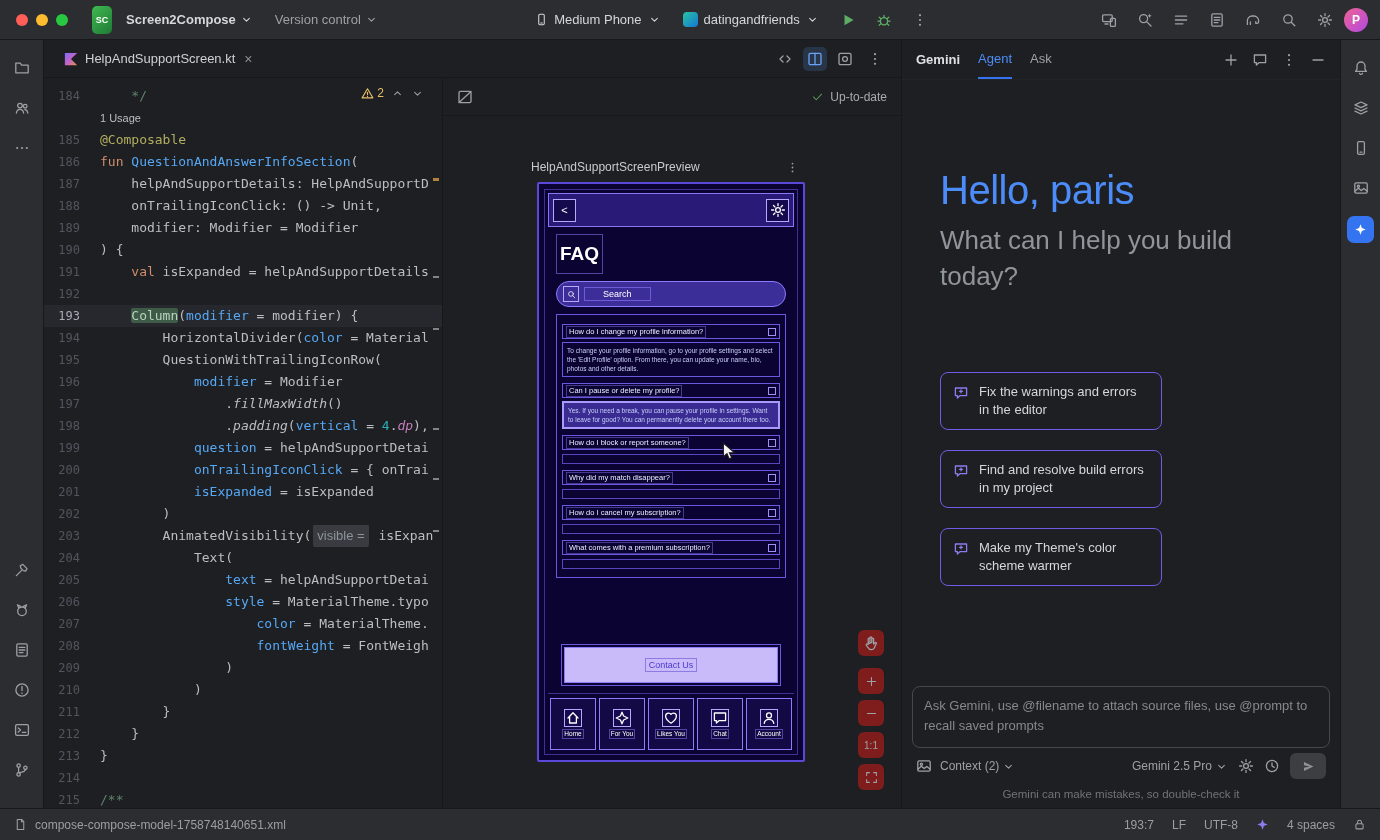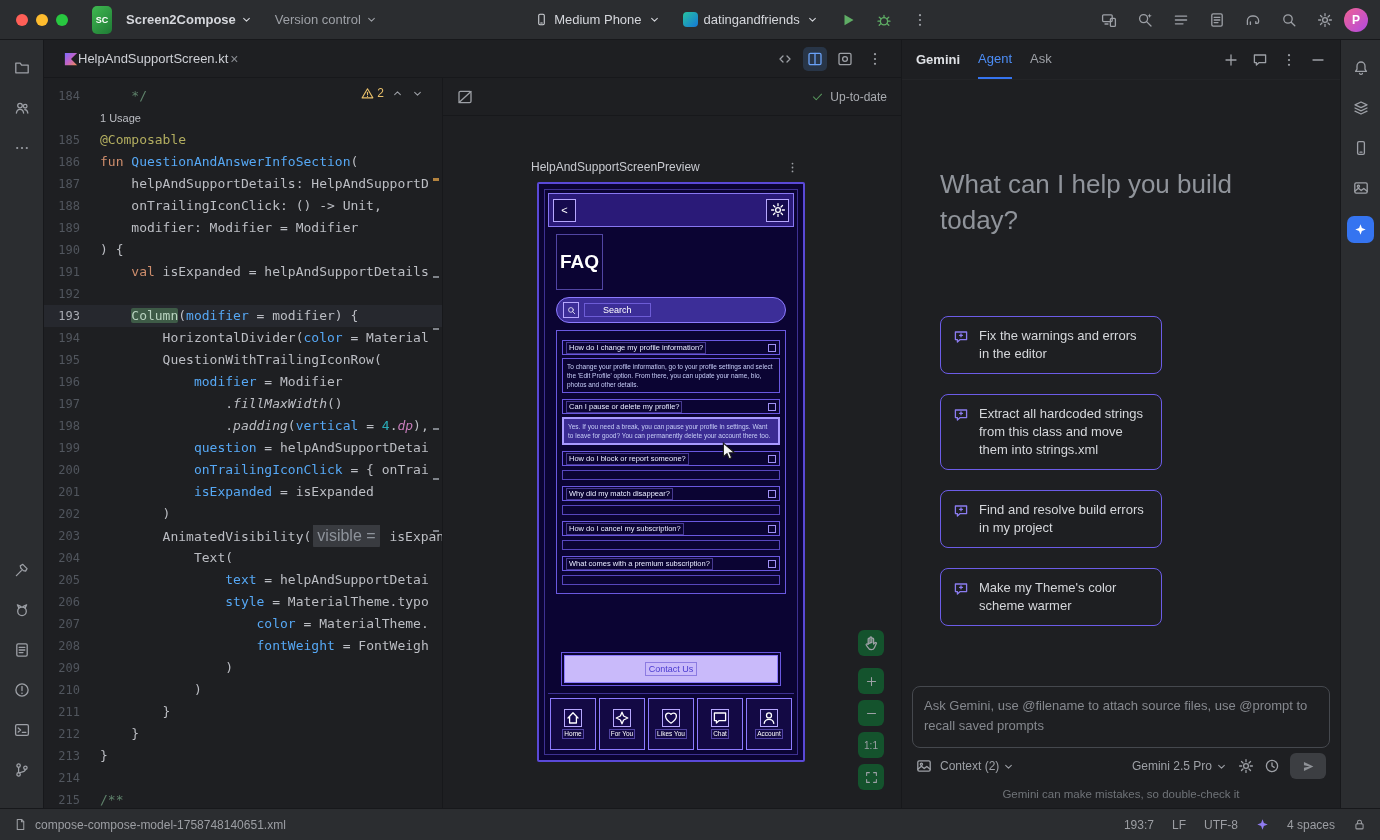--- a/index.html
+++ b/index.html
@@ -30,42 +30,42 @@
   .main{display:flex;height:768px;}
   .left-strip,.right-strip{width:44px;background:#2b2d30;display:flex;flex-direction:column;align-items:center;padding:14px 0 12px;}
   .left-strip{border-right:1px solid #17181b;}
   .right-strip{width:40px;border-left:1px solid #17181b;}
   .strip-btn{width:28px;height:28px;border-radius:6px;display:flex;align-items:center;justify-content:center;color:#9da0a6;margin-bottom:12px;}
   .strip-bottom{margin-top:auto;display:flex;flex-direction:column;align-items:center;}
   .gemini-btn{width:27px;height:27px;border-radius:7px;background:#3574f0;color:#fff;display:flex;align-items:center;justify-content:center;margin-top:2px;}
 
   .center-region{width:858px;display:flex;flex-direction:column;border-right:1px solid #17181b;}
   .tabbar{height:38px;border-bottom:1px solid #17181b;display:flex;align-items:center;padding:0 10px;flex:none;}
-  .tab{display:flex;align-items:center;height:100%;padding:0 10px;color:#ced0d6;}
+  .tab{display:flex;align-items:center;gap:7px;height:100%;padding:0 10px;color:#ced0d6;}
   .tab-close{color:#8a8d93;font-size:14px;line-height:1;padding:0 2px;}
   .view-toggles{margin-left:auto;display:flex;align-items:center;gap:6px;margin-right:4px;color:#9da0a6;}
   .vt{width:24px;height:24px;border-radius:5px;display:flex;align-items:center;justify-content:center;}
   .vt.active{background:#283547;color:#6aa2f8;}
 
   .split{flex:1;display:flex;min-height:0;}
 
   
   .code-pane{width:399px;flex:none;position:relative;border-right:1px solid #17181b;
              font-family:"DejaVu Sans Mono",monospace;font-size:13px;padding-top:7px;overflow:hidden;}
   .crow{display:flex;height:22px;line-height:22px;white-space:pre;}
   .crow.cur{background:#26282e;}
   .crow .ln{width:30px;margin-left:6px;margin-right:20px;text-align:right;color:#51565e;flex:none;font-size:12px;}
   .crow.cur .ln{color:#a9acb3;}
   .crow .lt{overflow:hidden;}
   .crow.hintrow{font-family:"Liberation Sans",sans-serif;font-size:11px;color:#787d87;}
   .tk-p{color:#bcbec4}.tk-k{color:#cf8e6d}.tk-fn{color:#56a8f5}.tk-ann{color:#b3ae60}
   .tk-na{color:#56a8f5}.tk-num{color:#2aacb8}.tk-ext{color:#c77dbb;font-style:italic}
   .tk-it{color:#bcbec4;font-style:italic}.tk-doc{color:#5f826b}
   .tk-hlc{background:#3e5b47;border-radius:2px;color:#b9d3c0;}
-  .tk-inlay{background:#393b40;color:#8e939b;border-radius:4px;padding:5px 4px;font-size:16px;
+  .tk-inlay{background:#393b40;color:#8e939b;border-radius:4px;padding:5px 4px;font-size:13px;
             font-family:"Liberation Sans",sans-serif;margin:0 2px;}
   .inspection{position:absolute;top:8px;right:18px;display:flex;align-items:center;gap:7px;color:#9da0a6;
               font-family:"Liberation Sans",sans-serif;font-size:12px;z-index:5;}
   .inspection .warn{color:#e8bf6a;display:flex;align-items:center;gap:3px;}
   .stripe{position:absolute;top:0;right:2px;width:8px;height:100%;}
   .stripe .mk{position:absolute;right:1px;width:6px;height:2px;background:#7f838a;}
   .stripe .mk.or{background:#b3823e;height:3px;}
 
   
   .preview-pane{flex:1;display:flex;flex-direction:column;min-width:0;}
@@ -79,45 +79,45 @@
   .phone{position:absolute;left:94px;top:66px;width:268px;height:580px;border:2px solid #5a49d8;
          background:#0b0433;border-radius:2px;padding:5px;}
   .screen{height:100%;display:flex;flex-direction:column;box-shadow:inset 0 0 0 1px rgba(106,88,224,.55);padding:4px;}
   .ptopbar{height:34px;flex:none;background:#2a1a78;border:1px solid #8877f2;display:flex;align-items:center;
            justify-content:space-between;padding:0 4px;}
   .pbtn{width:23px;height:23px;border:1px solid #b7a8ff;background:#150a4e;color:#fff;display:flex;
         align-items:center;justify-content:center;font-size:11px;}
   .pbtn i{width:12px;height:12px;color:#fff;}
   .ptitle{margin:7px 8px 2px;}
   .ptitle span{display:inline-block;color:#fff;font-weight:bold;font-size:19px;line-height:22px;
-               border:1px solid rgba(141,123,255,.55);padding:16px 3px;}
+               border:1px solid rgba(141,123,255,.55);padding:8px 3px;}
   .psearch{margin:5px 8px 0;height:26px;flex:none;border-radius:13px;background:#3c2e98;border:1px solid #8d7bff;
            display:flex;align-items:center;padding:0 6px;gap:5px;}
   .psearch .sic{width:16px;height:16px;border:1px solid #b7a8ff;display:flex;align-items:center;justify-content:center;color:#fff;}
   .psearch .sic i{width:9px;height:9px;}
   .psearch .stext{font-size:9px;color:#fff;border:1px solid rgba(141,123,255,.6);padding:0 18px;line-height:12px;}
   .faq-list{margin:7px 8px 0;border:1px solid #6a58e0;padding:3px 5px 8px;flex:none;}
   .pq{margin-top:6px;height:15px;border:1px solid #6a58e0;display:flex;align-items:center;justify-content:space-between;padding:0 3px;}
   .pq-t{font-size:7.5px;color:#e8ebff;border:1px solid rgba(141,123,255,.45);padding:0 2px;line-height:10px;white-space:nowrap;overflow:hidden;}
   .pq-box{width:8px;height:8px;border:1px solid #9f90f5;flex:none;margin-left:3px;}
   .pa{margin-top:3px;border:1px solid #6a58e0;padding:3px 4px;font-size:6.5px;line-height:9px;color:#c7cef8;}
   .pa.sel{border:2px solid #a99aff;background:#3a2b92;}
   .psp{height:10px;border:1px solid rgba(106,88,224,.8);margin-top:4px;}
-  .pcontact{margin:auto 16px 10px;height:28px;flex:none;background:#c9bafa;border:1px solid #8d7bff;
+  .pcontact{margin:auto 16px 10px;height:36px;flex:none;background:#c9bafa;border:1px solid #8d7bff;
             box-shadow:0 0 0 2px #0b0433,0 0 0 3px #6a58e0;display:flex;align-items:center;justify-content:center;}
   .pcontact span{font-size:9px;color:#4a3ad0;border:1px solid rgba(80,60,200,.5);padding:0 3px;line-height:12px;}
   .pnav{flex:none;display:flex;gap:3px;padding:4px 2px 1px;border-top:1px solid rgba(106,88,224,.55);}
   .nav-cell{flex:1;height:52px;border:1px solid #8d7bff;background:rgba(35,20,100,.35);display:flex;
             flex-direction:column;align-items:center;justify-content:center;gap:2px;}
   .nav-icon-box{width:18px;height:18px;border:1px solid #b7a8ff;background:#150a4e;display:flex;align-items:center;justify-content:center;color:#fff;}
   .nav-icon-box i{width:11px;height:11px;}
   .nav-label{font-size:6.5px;color:#fff;border:1px solid rgba(141,123,255,.5);padding:0 1px;line-height:8px;white-space:nowrap;}
 
   .zoom-tools{position:absolute;right:17px;bottom:18px;display:flex;flex-direction:column;align-items:center;}
-  .zoom-btn{width:26px;height:26px;border-radius:6px;background:#14532d;color:#9da0a6;display:flex;
+  .zoom-btn{width:26px;height:26px;border-radius:6px;background:#7f1d1d;color:#9da0a6;display:flex;
             align-items:center;justify-content:center;margin-top:6px;font-size:10px;}
   .zoom-btn.hand{margin-bottom:6px;}
 
   
   .gemini{width:438px;flex:none;display:flex;flex-direction:column;position:relative;}
   .gem-header{height:40px;flex:none;display:flex;align-items:stretch;padding:0 14px;gap:18px;border-bottom:1px solid #232427;}
   .gem-title{display:flex;align-items:center;font-weight:600;color:#dfe1e5;}
   .gtab{display:flex;align-items:center;color:#9da0a6;border-bottom:2px solid transparent;}
   .gtab.active{color:#4c8df6;border-bottom-color:#3574f0;}
   .gem-header-icons{margin-left:auto;display:flex;align-items:center;gap:13px;color:#9da0a6;}
@@ -704,40 +704,32 @@
             </i>
           <i data-icon="minus">
               <svg viewBox="0 0 16 16" fill="none" stroke="currentColor" stroke-width="1.3" stroke-linecap="round" stroke-linejoin="round">
                 <path d="M3 8h10"></path>
               </svg>
             </i>
         </div>
       </div>
       <div class="gem-body">
         <div class="hero">
+          <div class="greeting">Hello, paris</div>
           <div class="subtitle">What can I help you build today?</div>
         </div>
         <div class="cards">
             <div class="card">
               <i data-icon="chatspark">
                 <svg viewBox="0 0 16 16" fill="none" stroke="currentColor" stroke-width="1.3" stroke-linecap="round" stroke-linejoin="round">
                   <path d="M2.4 3h11.2v7.6H7.2L4.4 13v-2.4h-2Z"></path>
                   <path d="M8 4.8v3M6.5 6.3h3"></path>
                 </svg>
               </i>
               <span>Fix the warnings and errors in the editor</span>
-            </div>
-            <div class="card">
-              <i data-icon="chatspark">
-                <svg viewBox="0 0 16 16" fill="none" stroke="currentColor" stroke-width="1.3" stroke-linecap="round" stroke-linejoin="round">
-                  <path d="M2.4 3h11.2v7.6H7.2L4.4 13v-2.4h-2Z"></path>
-                  <path d="M8 4.8v3M6.5 6.3h3"></path>
-                </svg>
-              </i>
-              <span>Extract all hardcoded strings from this class and move them into strings.xml</span>
             </div>
             <div class="card">
               <i data-icon="chatspark">
                 <svg viewBox="0 0 16 16" fill="none" stroke="currentColor" stroke-width="1.3" stroke-linecap="round" stroke-linejoin="round">
                   <path d="M2.4 3h11.2v7.6H7.2L4.4 13v-2.4h-2Z"></path>
                   <path d="M8 4.8v3M6.5 6.3h3"></path>
                 </svg>
               </i>
               <span>Find and resolve build errors in my project</span>
             </div>

